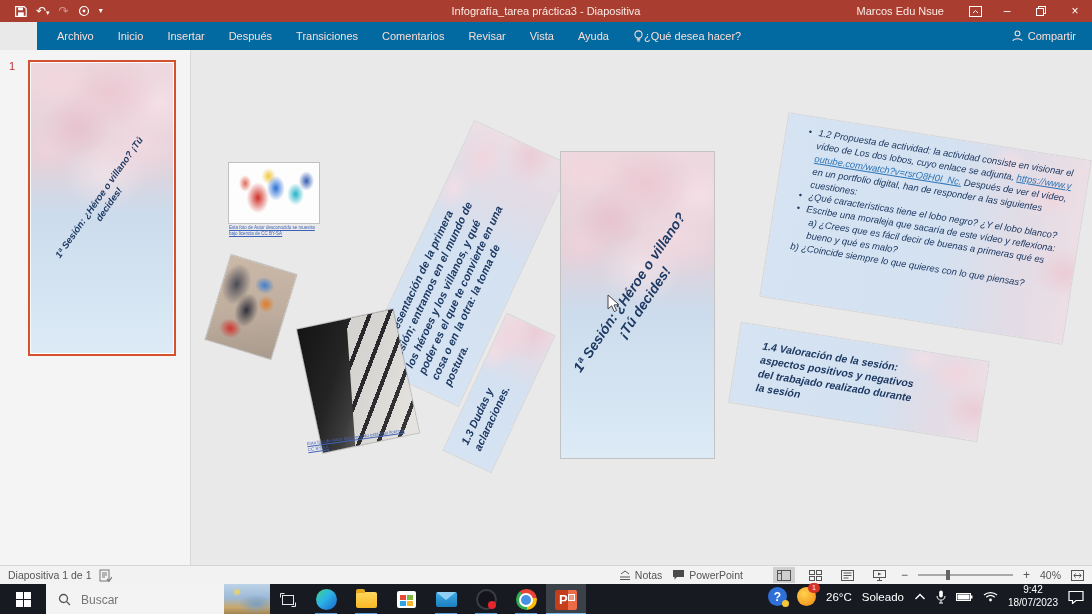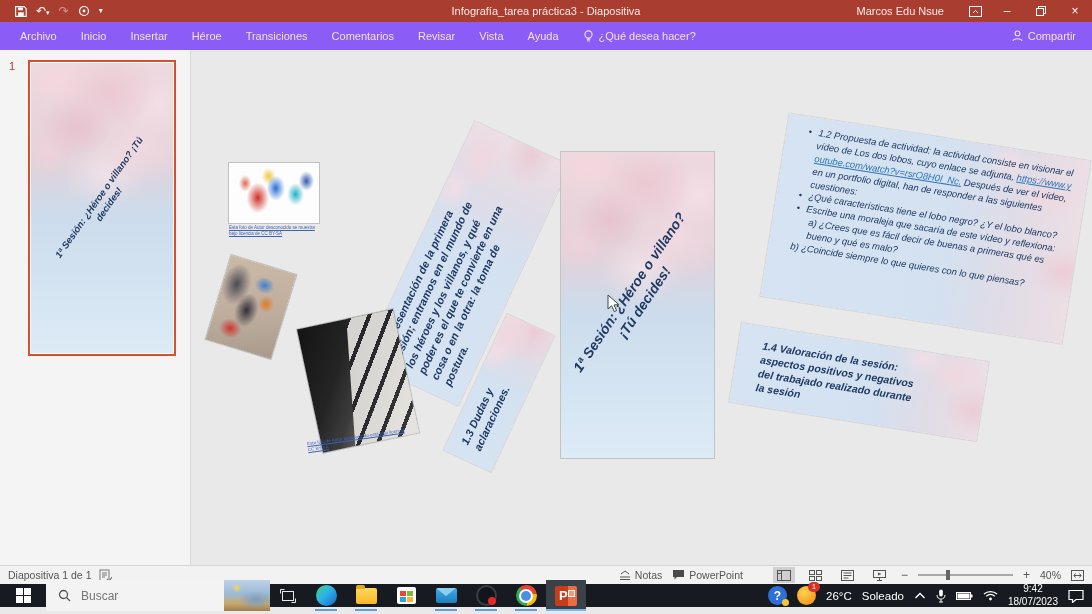--- a/index.html
+++ b/index.html
@@ -11,23 +11,23 @@
   .qat{display:flex;align-items:center;gap:9px;padding-left:14px;}
   .qat .qico{font-size:12px;line-height:1;color:#fff;}
   .qat .dim{opacity:.45;}
   .tb-title{position:absolute;left:50%;transform:translateX(-50%);font-size:11px;color:#fbeae5;white-space:nowrap;}
   .tb-right{margin-left:auto;display:flex;align-items:center;height:22px;}
   .tb-user{font-size:11px;color:#fbeae5;padding-right:16px;}
   .winbtn{width:34px;height:22px;display:flex;align-items:center;justify-content:center;font-size:12px;color:#fff;}
   .ribopt{width:30px;height:22px;display:flex;align-items:center;justify-content:center;}
 
   
-  .tabsrow{height:28px;background:#8b5cf6;display:flex;align-items:center;padding-left:8px;color:#f8ded7;font-size:11px;}
+  .tabsrow{height:28px;background:#0369a1;display:flex;align-items:center;padding-left:8px;color:#f8ded7;font-size:11px;margin-left:37px;}
   .rtab{padding:0 12px;height:28px;line-height:28px;white-space:nowrap;cursor:default;}
-  .tellme{display:flex;align-items:center;gap:5px;padding:0 12px;}
+  .tellme{display:flex;align-items:center;gap:0;padding:0 12px;}
   .share{margin-left:auto;display:flex;align-items:center;gap:5px;padding-right:16px;}
 
   
   .workspace{display:flex;height:515px;}
   .thumb-panel{position:relative;width:190px;background:#f4f4f4;border-right:1px solid #d8d8d8;}
   .slide-num{position:absolute;left:9px;top:10px;font-size:11px;color:#b33;}
   .thumb{position:absolute;left:28px;top:10px;width:148px;height:296px;border:2px solid #d4502e;background:#fff;padding:1px;box-sizing:border-box;}
   .mini-slide{position:relative;width:100%;height:100%;overflow:hidden;}
 
   .canvas{position:relative;flex:1;background:#e9e9e9;overflow:hidden;}
@@ -104,21 +104,21 @@
              font-size:10.5px;color:#555;padding:0 8px;gap:8px;}
   .sb-right{margin-left:auto;display:flex;align-items:center;gap:10px;}
   .sb-group{display:flex;align-items:flex-end;gap:4px;}
   .viewbtn{width:22px;height:16px;display:flex;align-items:center;justify-content:center;}
   .viewbtn.active{background:#cfcfcf;}
   .zoom-track{position:relative;width:95px;height:2px;background:#a9a9a9;}
   .zoom-thumb{position:absolute;left:28px;top:-4px;width:4px;height:10px;background:#666;}
   .zsign{font-size:12px;color:#555;}
 
   
-  .taskbar{height:23px;background:#171a21;display:flex;align-items:center;color:#fff;}
+  .taskbar{height:31px;background:#171a21;display:flex;align-items:flex-start;color:#fff;}
   .start{width:46px;height:31px;display:flex;align-items:center;justify-content:center;}
   .searchbox{position:relative;width:224px;height:31px;background:#f3f3f3;display:flex;align-items:center;gap:8px;padding-left:12px;box-sizing:border-box;}
   .searchbox input{border:none;background:transparent;outline:none;font-size:12px;color:#444;width:118px;font-family:"Liberation Sans",sans-serif;}
   .bing-thumb{position:absolute;right:0;top:0;width:46px;height:31px;
     background:radial-gradient(6px 6px at 28% 26%,#ffd34d 0%,rgba(255,211,77,0) 75%),
                radial-gradient(22px 12px at 70% 65%,#7a9ec2 0%,rgba(122,158,194,0) 80%),
                linear-gradient(180deg,#bcd3e8 0%,#9db9d6 45%,#c9a96e 75%,#9d7e4e 100%);}
   .tv{width:36px;height:31px;display:flex;align-items:center;justify-content:center;}
   .app-cell{position:relative;width:40px;height:31px;display:flex;align-items:center;justify-content:center;}
   .app-cell.running::after{content:"";position:absolute;left:9px;right:9px;bottom:0;height:2px;background:#5f9edb;}
@@ -194,21 +194,21 @@
           </svg>
       </span>
       <span class="winbtn">×</span>
     </div>
   </div>
 
   <div class="tabsrow">
     <span class="rtab">Archivo</span>
     <span class="rtab">Inicio</span>
     <span class="rtab">Insertar</span>
-    <span class="rtab">Héroe</span>
+    <span class="rtab">Después</span>
     <span class="rtab">Transiciones</span>
     <span class="rtab">Comentarios</span>
     <span class="rtab">Revisar</span>
     <span class="rtab">Vista</span>
     <span class="rtab">Ayuda</span>
     <span class="tellme">
       <span>
         <svg width="11" height="13" viewBox="0 0 11 13">
             <circle cx="5.5" cy="4.5" r="3.6" fill="none" stroke="#f8ded7" stroke-width="1.1"></circle>
             <rect x="3.8" y="8.6" width="3.4" height="1.2" fill="#f8ded7"></rect>

